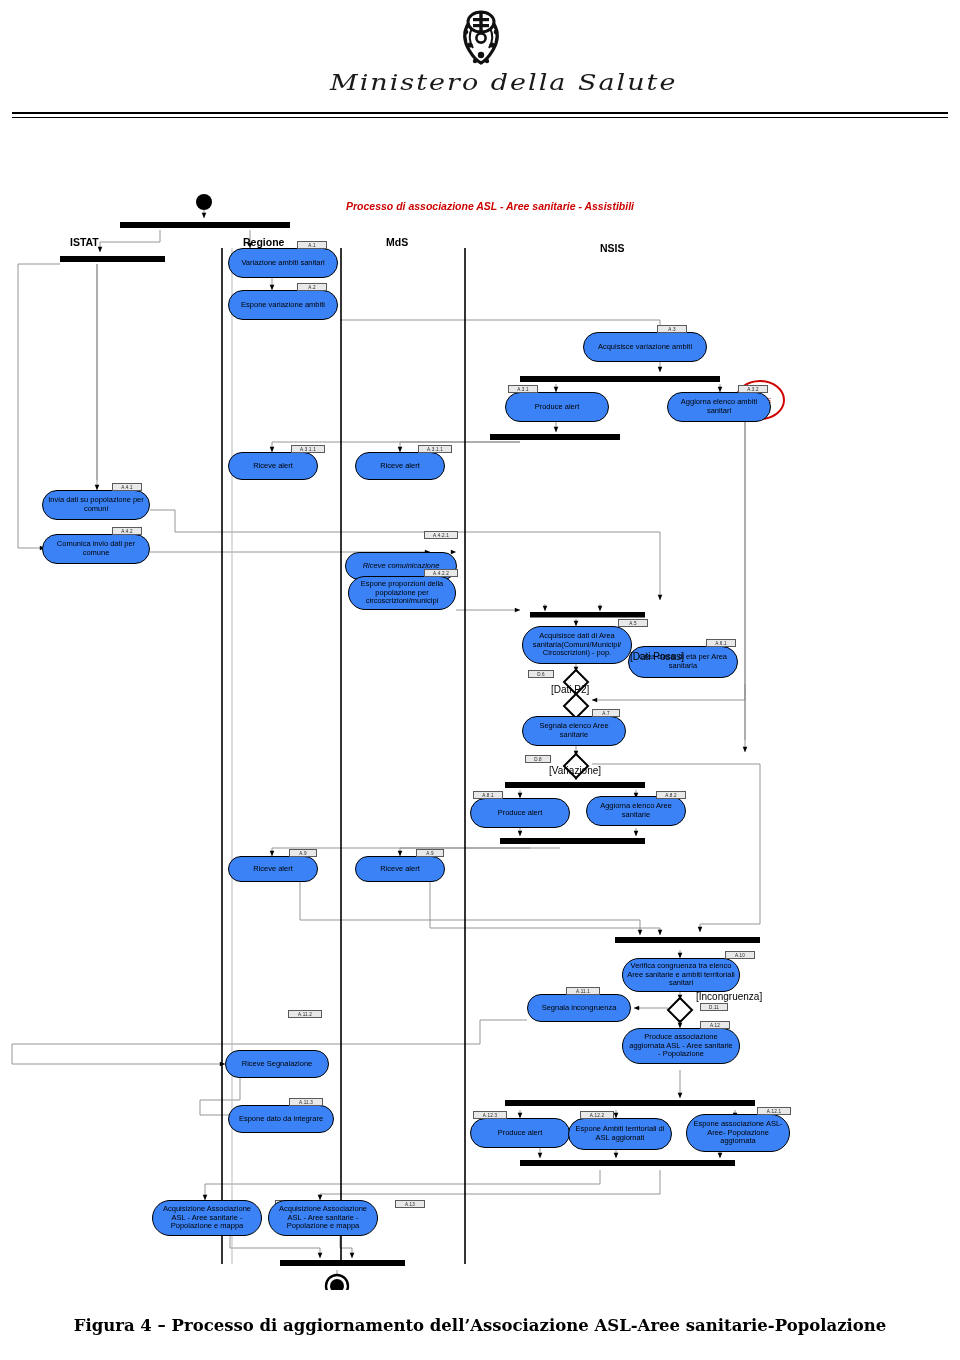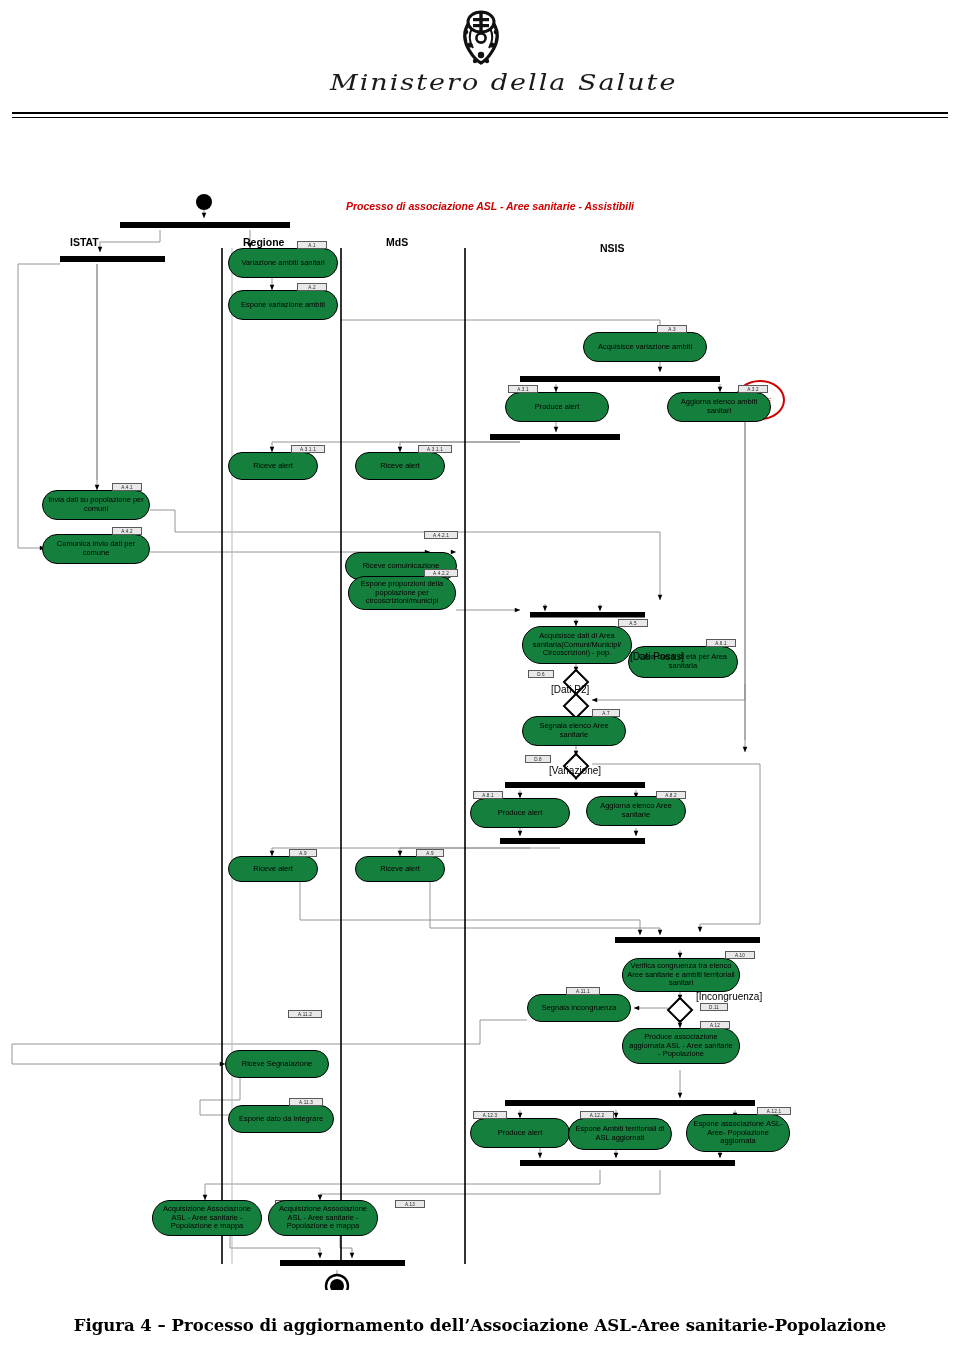--- a/index.html
+++ b/index.html
@@ -16,21 +16,21 @@
       font-style:italic;font-size:27px;letter-spacing:2px;color:#1a1a1a;
       text-align:center;white-space:nowrap;transform:scaleY(0.82);}
   #header-rule1{position:absolute;left:12px;top:112px;width:936px;height:2px;background:#000;}
   #header-rule2{position:absolute;left:12px;top:117px;width:936px;height:1px;background:#000;}
 
   
   #diagram{position:absolute;left:0;top:180px;width:960px;height:1110px;}
   #diagram svg{position:absolute;left:0;top:0;}
 
   
-  .act{position:absolute;border:1px solid #000;border-radius:26px;background:#15803d;
+  .act{position:absolute;border:1px solid #000;border-radius:26px;background:#3b82f6;
        box-sizing:border-box;display:flex;align-items:center;justify-content:center;
        text-align:center;font-size:7.5px;line-height:8.6px;padding:1px 4px;color:#000;}
   
   .idtag{position:absolute;border:1px solid #5a5a5a;background:#e9e9e9;color:#222;
          font-size:4.6px;line-height:7px;text-align:center;height:8px;box-sizing:border-box;
          letter-spacing:.2px;}
   
   .guard{position:absolute;font-size:10px;line-height:9px;color:#000;white-space:nowrap;margin-left:36px;}
   
   .lane-title{position:absolute;font-size:10.5px;font-weight:bold;color:#000;white-space:nowrap;}
@@ -267,21 +267,21 @@
 
     <div class="act" style="left:355px;top:272px;width:90px;height:28px;">Riceve alert</div>
     <div class="idtag" style="left:418px;top:265px;width:34px;">A.3.1.1</div>
 
     <div class="act" style="left:42px;top:310px;width:108px;height:30px;">Invia dati su popolazione per comuni</div>
     <div class="idtag" style="left:112px;top:303px;width:30px;">A.4.1</div>
 
     <div class="act" style="left:42px;top:354px;width:108px;height:30px;">Comunica invio dati per comune</div>
     <div class="idtag" style="left:112px;top:347px;width:30px;">A.4.2</div>
 
-    <div class="act" style="left:345px;top:372px;width:112px;height:28px;">Riceve comuinicazione</div>
+    <div class="act" style="left:345px;top:372px;width:112px;height:28px;font-style:italic;">Riceve comuinicazione</div>
     <div class="idtag" style="left:424px;top:351px;width:34px;">A.4.2.1</div>
 
     <div class="act" style="left:348px;top:396px;width:108px;height:34px;">Espone  proporzioni della popolazione per circoscrizioni/municipi</div>
     <div class="idtag" style="left:424px;top:389px;width:34px;">A.4.2.2</div>
 
     <div class="act" style="left:522px;top:446px;width:110px;height:38px;">Acquisisce dati di Area sanitaria(Comuni/Municipi/ Circoscrizioni) - pop.</div>
     <div class="idtag" style="left:618px;top:439px;width:30px;">A.5</div>
 
     <div class="act" style="left:628px;top:466px;width:110px;height:32px;">Crea classi di età per Area sanitaria</div>
     <div class="idtag" style="left:706px;top:459px;width:30px;">A.6.1</div>

